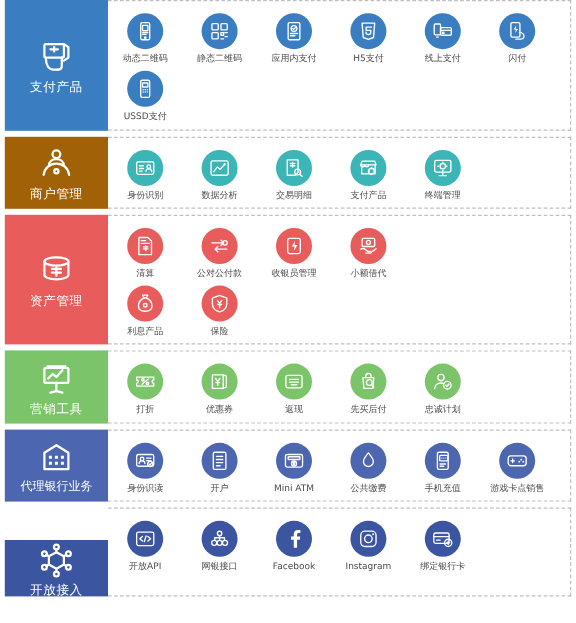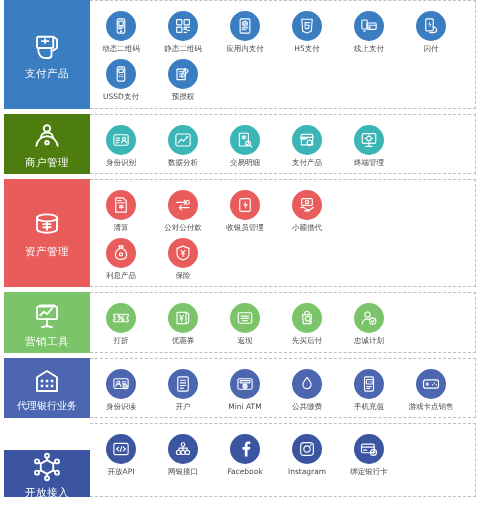--- a/index.html
+++ b/index.html
@@ -165,35 +165,25 @@
                 <circle cx="9.7" cy="13" r=".8" fill="#fff" stroke="none"></circle>
                 <circle cx="12" cy="13" r=".8" fill="#fff" stroke="none"></circle>
                 <circle cx="14.3" cy="13" r=".8" fill="#fff" stroke="none"></circle>
                 <circle cx="9.7" cy="15.6" r=".8" fill="#fff" stroke="none"></circle>
                 <circle cx="12" cy="15.6" r=".8" fill="#fff" stroke="none"></circle>
                 <circle cx="14.3" cy="15.6" r=".8" fill="#fff" stroke="none"></circle>
               </svg>
             </div>
             <div class="cap">USSD支付</div>
           </div>
-          <div class="item">
-            <div class="bubble" style="background: rgb(58, 125, 192);">
-              <svg viewBox="0 0 24 24" width="18" height="18" fill="none" stroke="#fff" stroke-width="1.5" stroke-linecap="round" stroke-linejoin="round">
-                <path d="M4 5.5h11v14H4z"></path>
-                <path d="M7 9h6M7 12h6M7 15h4"></path>
-                <path d="M15 4.5l4 3-6 8-3 .8.6-3z"></path>
-              </svg>
-            </div>
-            <div class="cap">预授权</div>
-          </div>
         </div>
       </div>
     </div>
     <div class="section">
-      <div class="cat" style="background: #4d7c0f;">
+      <div class="cat" style="background: #a16207;">
         <div class="cat-icon">
           <svg viewBox="0 0 24 24" width="30" height="30" fill="none" stroke="#fff" stroke-width="1.5" stroke-linecap="round" stroke-linejoin="round">
             <circle cx="12" cy="5.2" r="2.6"></circle>
             <path d="M7 13c0-2.8 2.2-4.6 5-4.6s5 1.8 5 4.6"></path>
             <path d="M3.5 19c.6-4.6 4.2-7.6 8.5-7.6s7.9 3 8.5 7.6"></path>
             <circle cx="12" cy="16.5" r="1.4"></circle>
           </svg>
         </div>
         <div class="cat-label">商户管理</div>
       </div>

